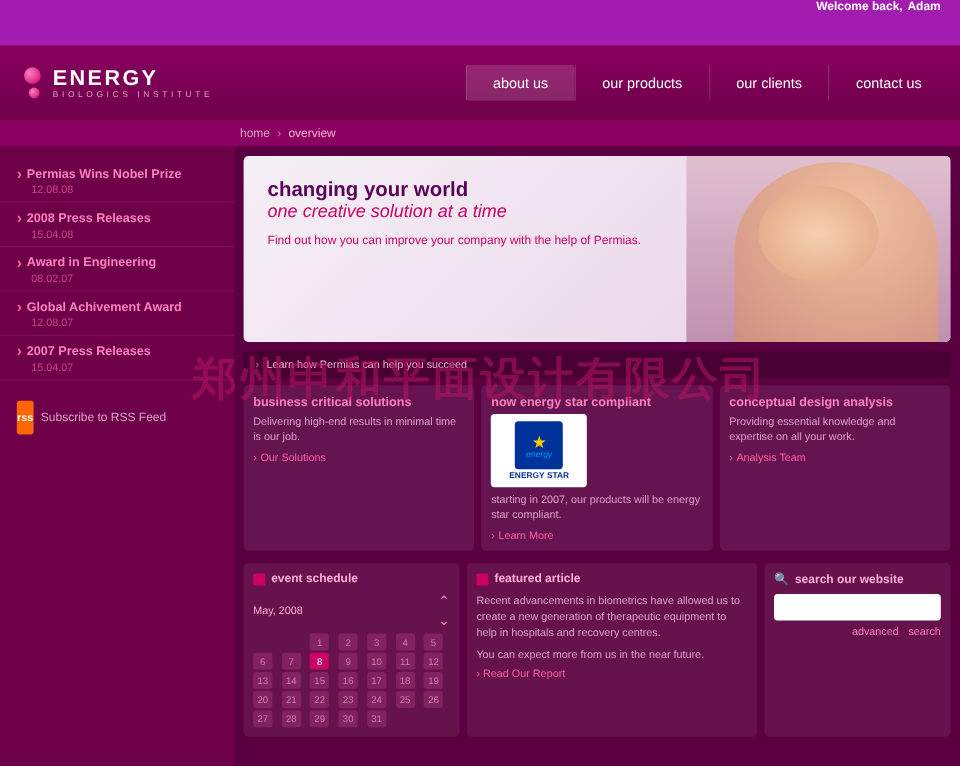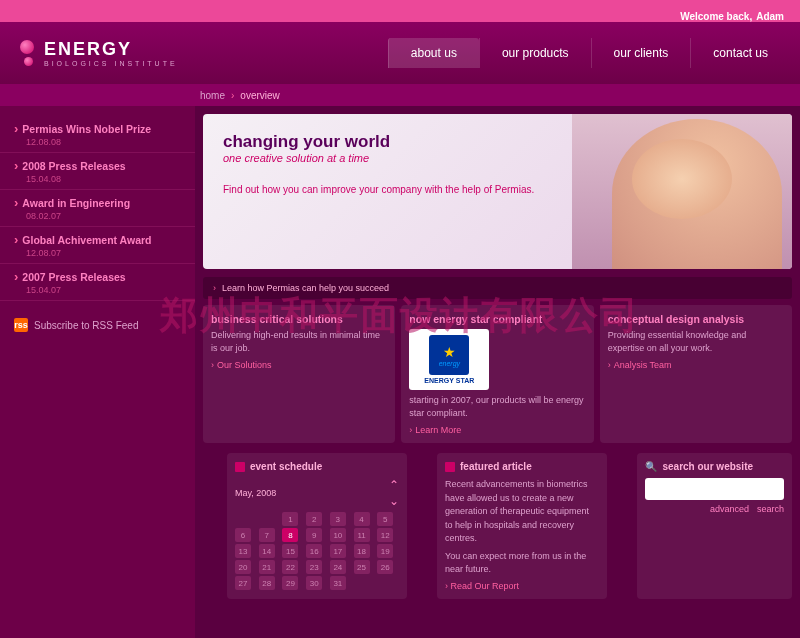--- a/index.html
+++ b/index.html
@@ -24,24 +24,24 @@
       font-size: 38px;
       color: rgba(180,20,100,0.55);
       font-weight: bold;
       z-index: 100;
       pointer-events: none;
       letter-spacing: 2px;
     }
 
     
     .top-bar {
-      background: #ec4899;
-      height: 22px;
-      display: flex;
-      align-items: flex-end;
+      background: #a21caf;
+      height: 38px;
+      display: flex;
+      align-items: flex-start;
       justify-content: flex-end;
       padding-right: 16px;
       font-size: 10px;
       color: #dda0c0;
     }
     .top-bar span { color: #fff; font-weight: bold; margin-left: 4px; }
 
     
     .header {
       background: linear-gradient(to bottom, #8a0060, #6d0048);
@@ -153,21 +153,21 @@
     .rss-bar {
       margin-top: 10px;
       padding: 7px 14px;
       display: flex;
       align-items: center;
       gap: 6px;
       font-size: 10px;
       color: #dda0cc;
     }
     .rss-icon {
-      width: 14px; height: 14px;
+      width: 14px; height: 28px;
       background: #ff6600;
       border-radius: 2px;
       display: flex; align-items: center; justify-content: center;
       font-size: 9px; color: #fff; font-weight: bold;
     }
 
     
     .main-panel {
       flex: 1;
       display: flex;
@@ -190,24 +190,24 @@
       flex: 1;
       padding: 18px 20px;
     }
     .hero-text .tagline1 {
       font-size: 17px;
       color: #5a005a;
       font-weight: bold;
       margin-bottom: 0;
     }
     .hero-text .tagline2 {
-      font-size: 11px;
+      font-size: 15px;
       color: #cc0066;
       font-style: italic;
-      margin-bottom: 20px;
+      margin-bottom: 10px;
     }
     .hero-text .desc {
       font-size: 10px;
       color: #555;
       line-height: 1.5;
       margin-bottom: 8px;
     }
     .hero-text .link {
       font-size: 10px;
       color: #cc0066;
@@ -308,21 +308,20 @@
     
     .bottom-row {
       display: flex;
       gap: 6px;
       margin: 4px 8px 6px;
     }
     .bottom-card {
       background: rgba(255,255,255,0.07);
       border-radius: 4px;
       padding: 8px;
-      margin-left: 24px;
     }
     .bottom-card.event { flex: 0 0 180px; }
     .bottom-card.article { flex: 1; }
     .bottom-card.search { flex: 0 0 155px; }
 
     .section-title {
       font-size: 10px;
       font-weight: bold;
       color: #ffb0d8;
       margin-bottom: 6px;

